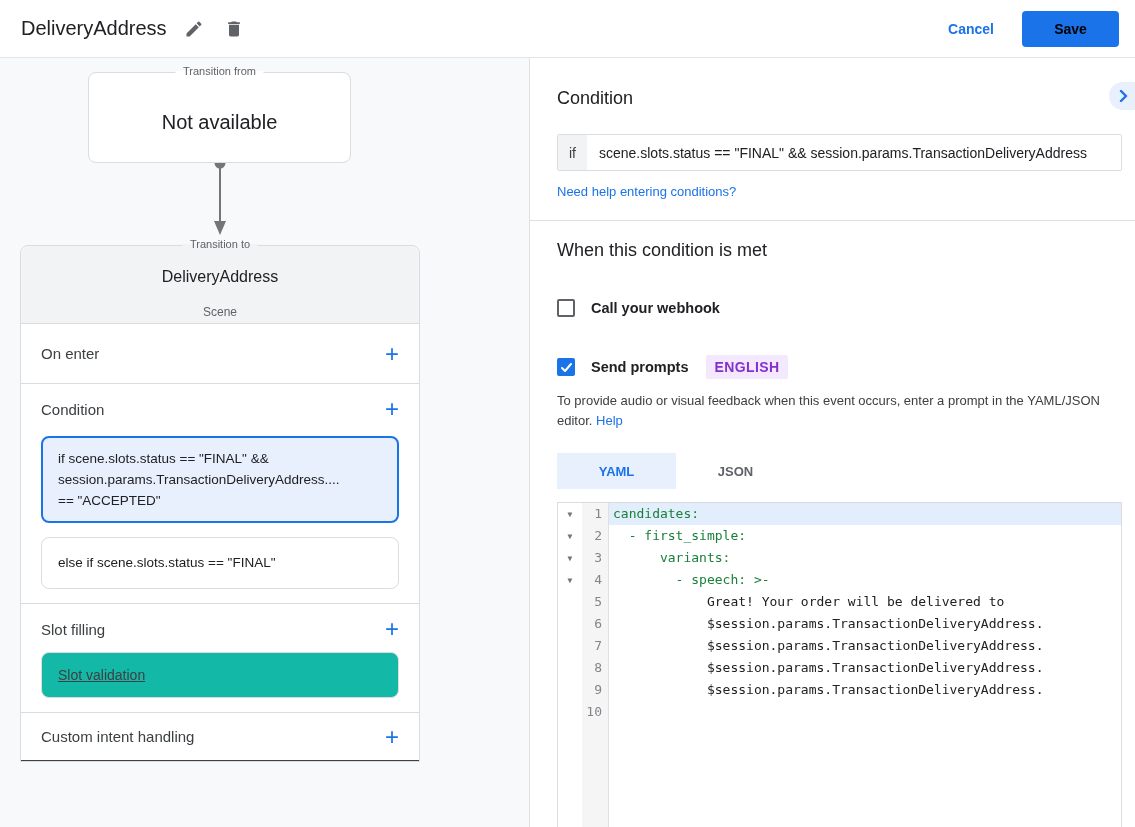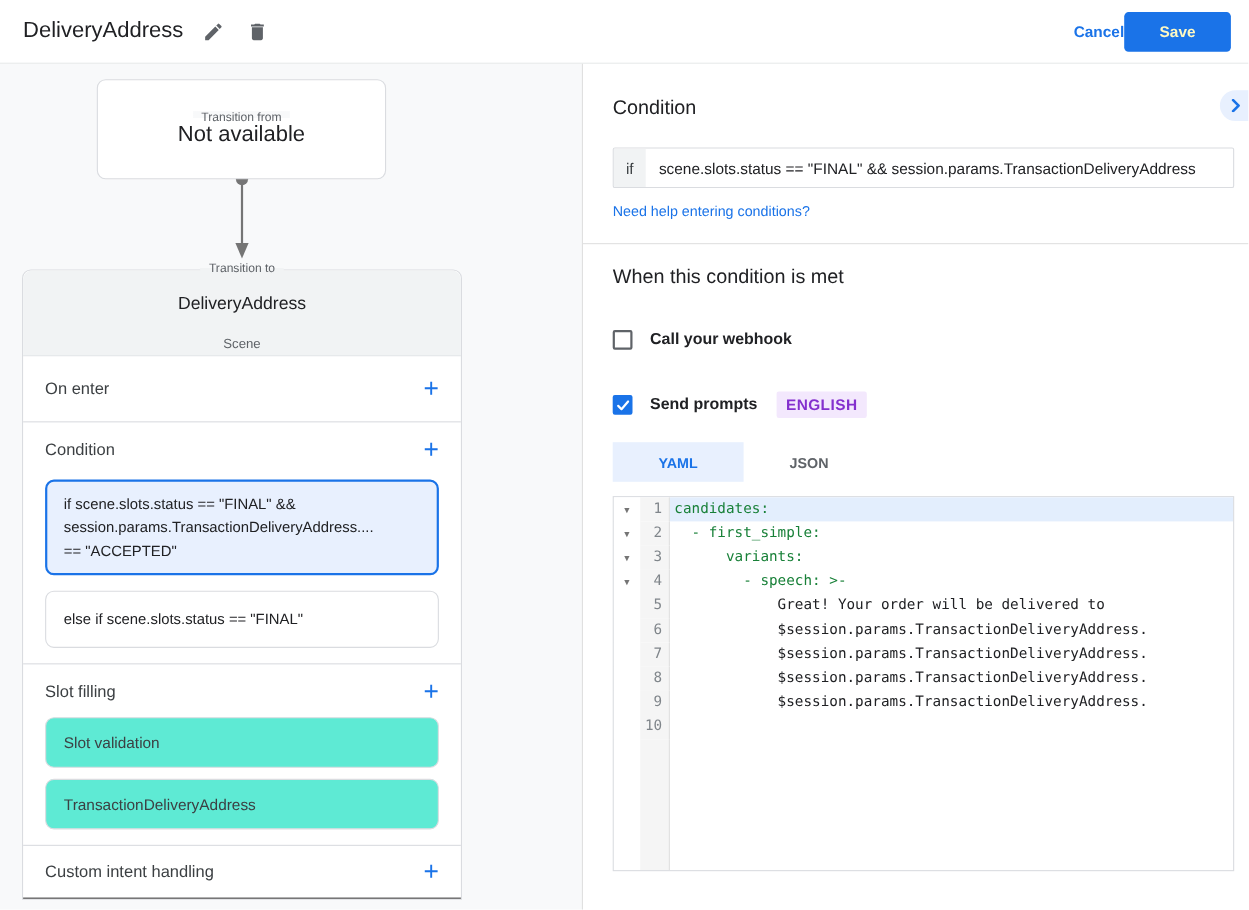--- a/index.html
+++ b/index.html
@@ -4,33 +4,33 @@
 <style>
   * { margin:0; padding:0; box-sizing:border-box; }
   html,body { width:1135px; height:827px; overflow:hidden; background:#fff;
     font-family:"Liberation Sans", sans-serif; color:#202124; }
   .topbar { height:58px; background:#fff; border-bottom:1px solid #e4e6e8;
     display:flex; align-items:center; justify-content:space-between; padding:0 16px 0 21px; }
   .title-group { display:flex; align-items:center; gap:14px; }
   .page-title { font-size:20px; font-weight:400; color:#202124; }
   .icon-btn { background:none; border:none; cursor:pointer; width:26px; height:26px;
     display:flex; align-items:center; justify-content:center; }
-  .actions { display:flex; align-items:center; }
+  .actions { display:flex; align-items:center; gap:28px; }
   .cancel-link { color:var(--accent); font-size:14px; font-weight:700; text-decoration:none; cursor:pointer; }
-  .save-btn { background:var(--accent); color:#fef9c3; border:none; border-radius:4px;
+  .save-btn { background:var(--accent); color:#000000; border:none; border-radius:4px;
     width:97px; height:36px; font-size:14px; font-weight:700; cursor:pointer; font-family:inherit; }
   .main { display:flex; height:769px; }
 
   
   .left-pane { width:530px; background:#f8f9fa; border-right:1px solid #e0e0e0; position:relative; }
   .from-box { position:relative; margin:14px 0 0 88px; width:263px; height:91px;
     background:#fff; border:1px solid #dadce0; border-radius:8px; }
   .legend { position:absolute; top:-8px; left:50%; transform:translateX(-50%);
     font-size:11px; color:#5f6368; padding:0 8px; white-space:nowrap; }
-  .legend-white { background:linear-gradient(to bottom,#f8f9fa 50%,#ffffff 50%);margin-top:36px; }
+  .legend-white { background:linear-gradient(to bottom,#f8f9fa 50%,#ffffff 50%); }
   .legend-gray  { background:linear-gradient(to bottom,#f8f9fa 50%,#f1f3f4 50%); }
   .from-value { text-align:center; margin-top:38px; font-size:20px; color:#202124; }
   .connector { margin:-6px 0 0 210px; width:20px; height:84px; }
   .scene-card { position:relative; margin:4px 0 0 20px; width:400px;
     background:#fff; border:1px solid #dadce0; border-radius:8px 8px 0 0; }
   .scene-head { background:#f1f3f4; border-radius:8px 8px 0 0; height:78px;
     border-bottom:1px solid #dadce0; text-align:center; }
   .scene-title { padding-top:22px; font-size:16px; color:#202124; }
   .scene-sub { margin-top:19px; font-size:12px; color:#5f6368; }
   .sec-row { height:60px; display:flex; align-items:center; justify-content:space-between;
@@ -38,22 +38,22 @@
   .sec-row.last { height:48px; border-bottom:1px solid #404040;text-align:center; }
   .plus { color:var(--accent); font-size:24px; font-weight:300; line-height:1; cursor:pointer; }
   .sec { padding:10px 20px 14px 20px; border-bottom:1px solid #dadce0; }
   .sec-head { height:30px; display:flex; align-items:center; justify-content:space-between;
     font-size:15px; color:#3c4043; }
   .cond-card { border:1px solid #dadce0; background:#fff; border-radius:8px;
     padding:15px 16px; font-size:13.5px; color:#202124; line-height:20px;
     white-space:pre-line; margin-top:14px; cursor:pointer; }
   .cond-card.selected { border:2px solid var(--accent); background:var(--selection);
     padding:10px 15px; line-height:21px; margin-top:12px; }
-  .slot-card { border:1px solid #dadce0; background:#5eead4; border-radius:8px;
-    padding:14px 16px; font-size:14px; color:#3c4043; margin-top:10px; cursor:pointer; }
+  .slot-card { border:1px solid #dadce0; background:#14b8a6; border-radius:8px;
+    padding:14px 16px; font-size:14px; color:#3c4043; margin-top:10px; cursor:pointer;text-decoration:underline; }
   .slot-card:first-child { margin-top:8px; }
 
   
   .right-pane { flex:1; background:#fff; padding:0 13px 0 27px; position:relative; }
   .cond-header { padding-top:30px; display:flex; align-items:center; }
   .panel-title { font-size:18px; font-weight:400; color:#202124; }
   .collapse-btn { position:absolute; right:0; top:24px; width:26px; height:28px;
     border:none; background:var(--selection); border-radius:14px 0 0 14px;
     cursor:pointer; display:flex; align-items:center; justify-content:center; padding-left:4px; }
   .if-row { margin-top:25px; width:565px; height:37px; border:1px solid #dadce0;
@@ -150,21 +150,20 @@
             <div class="cond-card">else if scene.slots.status == "FINAL"</div>
           </div>
       </div>
       <div class="sec">
         <div class="sec-head">
           <span>Slot filling</span>
           <span class="plus">+</span>
         </div>
         <div id="slot-cards">
             <div class="slot-card">Slot validation</div>
-            <div class="slot-card">TransactionDeliveryAddress</div>
           </div>
       </div>
       <div class="sec-row last">
         <span>Custom intent handling</span>
         <span class="plus">+</span>
       </div>
     </div>
   </div>
 
   <div class="right-pane">
@@ -189,20 +188,24 @@
     </div>
     <div class="check-row">
       <span class="checkbox checked">
         <svg width="13" height="13" viewBox="0 0 13 13">
             <path d="M2 7l3 3 6-7" fill="none" stroke="#fff" stroke-width="2" stroke-linecap="round" stroke-linejoin="round"></path>
           </svg>
       </span>
       <span class="check-label">Send prompts</span>
       <span class="badge">ENGLISH</span>
     </div>
+    <p class="desc">
+      <span>To provide audio or visual feedback when this event occurs, enter a prompt in the YAML/JSON editor.</span>
+      <a>Help</a>
+    </p>
     <div class="tabs">
       <div class="tab active">YAML</div>
       <div class="tab">JSON</div>
     </div>
     <div class="editor" id="code-editor">
         <div class="ed-row">
           <span class="fold">▼</span>
           <span class="num">1</span>
           <span class="code green hl">candidates:</span>
         </div>

